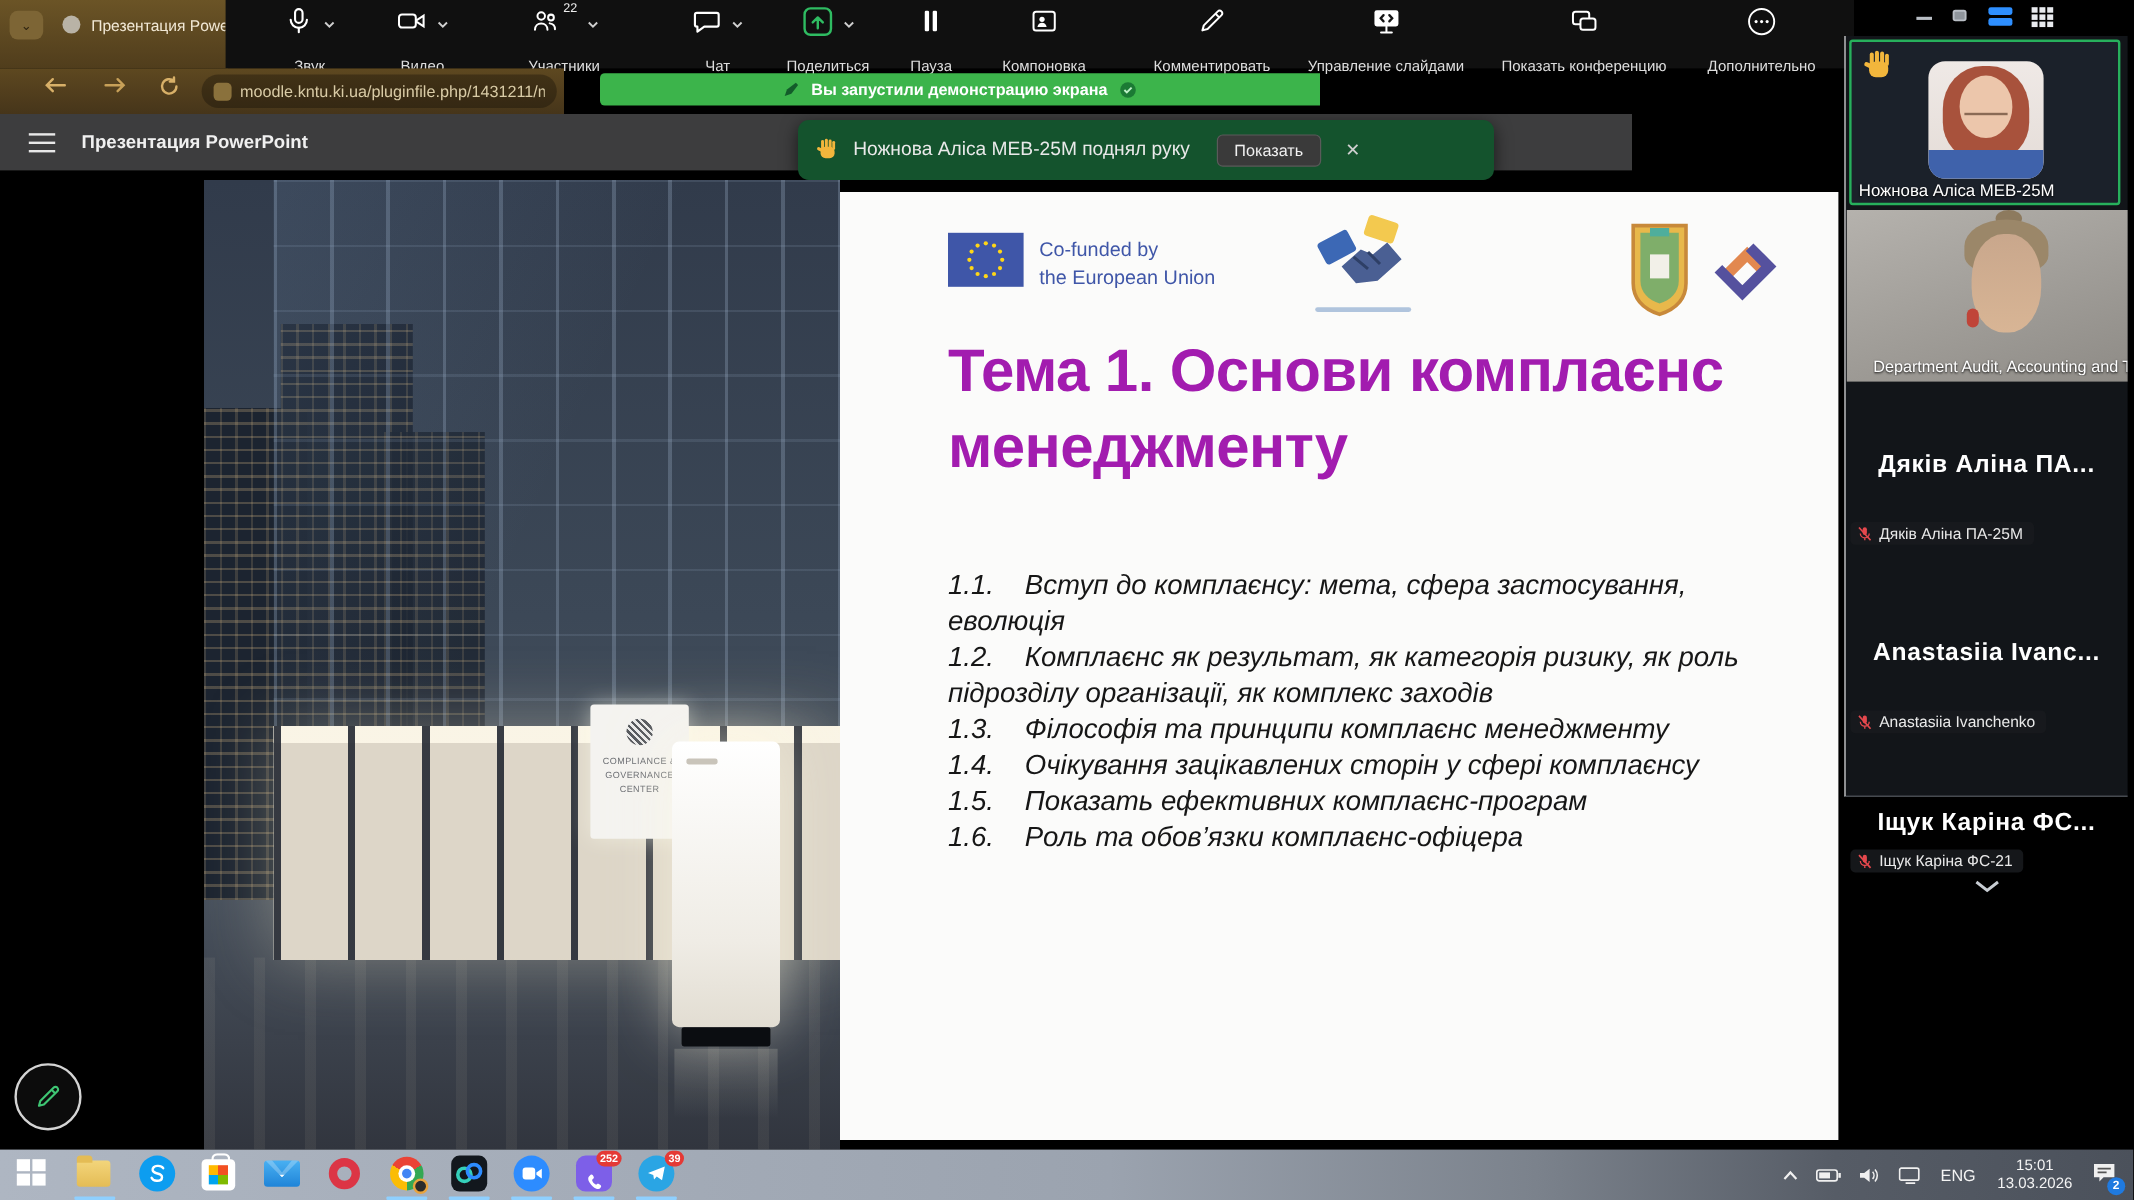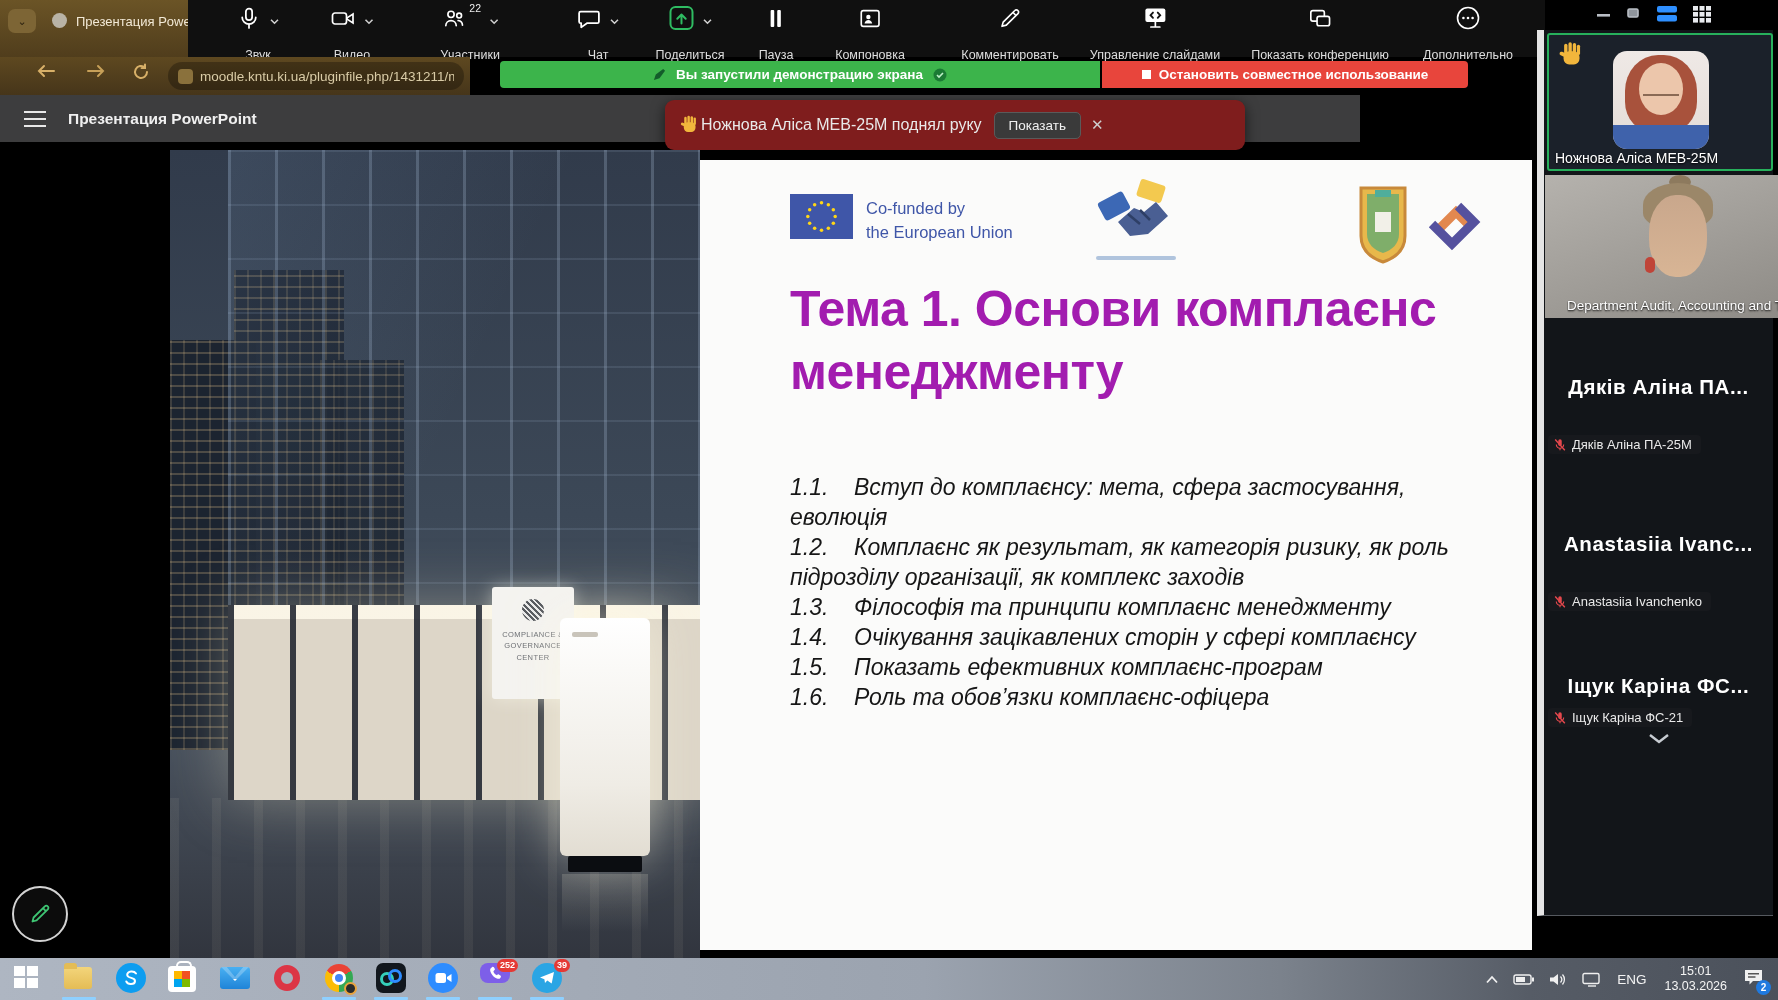--- a/index.html
+++ b/index.html
@@ -38,22 +38,22 @@
   #redbanner{left:1102px;top:61px;width:366px;height:27px;background:#e8453c;border-radius:0 4px 4px 0;
              display:flex;align-items:center;justify-content:center;gap:8px;cursor:pointer;}
   #redbanner span{color:#fff;font-size:13.5px;font-weight:700;}
   .stopsq{width:9px;height:9px;background:#fff;}
 
   
   #appbar{left:0;top:95px;width:1360px;height:47px;background:#3d3d3e;}
   #hamb{left:24px;top:111px;width:22px;height:16px;display:flex;flex-direction:column;justify-content:space-between;cursor:pointer;}
   #hamb i{display:block;height:2px;background:#e8e8e8;}
   #apptitle{left:68px;top:110px;color:#f0f0f0;font-size:15.5px;font-weight:700;}
-  #toast{left:665px;top:100px;width:580px;height:50px;background:#7f1d1d;border-radius:9px;
-         box-shadow:0 4px 14px rgba(0,0,0,.6);display:flex;align-items:center;padding:0 14px;box-sizing:border-box;}
+  #toast{left:665px;top:100px;width:580px;height:50px;background:#14532d;border-radius:9px;
+         box-shadow:0 4px 14px rgba(0,0,0,.6);display:flex;align-items:center;gap:10px;padding:0 14px;box-sizing:border-box;}
   #toastmsg{color:#e9e9e9;font-size:16px;white-space:nowrap;}
   #toastbtn{margin-left:12px;background:#3a3a3a;border:1px solid #5a5a5a;border-radius:5px;color:#f0f0f0;
             font-size:13.5px;padding:5px 14px;cursor:pointer;font-family:inherit;}
   #toastclose{margin-left:10px;color:#cfcfcf;font-size:15px;cursor:pointer;}
 
   
   #building{left:170px;top:150px;width:530px;height:808px;background:linear-gradient(180deg,#313b4b 0%,#3c4857 45%,#4a535f 72%,#31353e 100%);overflow:hidden;}
   .skyl{position:absolute;background:#1c2430;
         background-image:repeating-linear-gradient(0deg,rgba(255,215,150,.22) 0 2px,transparent 2px 11px),
                          repeating-linear-gradient(90deg,rgba(255,215,150,.15) 0 2px,transparent 2px 13px);}
@@ -88,21 +88,21 @@
   #hslogo{left:388px;top:14px;width:96px;height:86px;}
   #hscap{left:396px;top:96px;width:80px;height:4px;background:#9db7d6;border-radius:2px;opacity:.8;}
   #crest{left:653px;top:22px;width:60px;height:84px;}
   #dlogo{left:722px;top:20px;width:62px;height:82px;}
   #stitle{left:90px;top:118px;color:#a21caf;font-size:50px;font-weight:700;letter-spacing:-.5px;line-height:1.25;}
   #slist{left:90px;top:312px;width:660px;color:#161616;font-size:23px;font-style:italic;line-height:30px;}
   .num{display:inline-block;width:64px;}
   .nw{white-space:nowrap;}
 
   
-  #panel{left:1537px;top:30px;width:236px;height:886px;background:#121519;border-left:7px solid #e5e5e5;border-bottom:1px solid #55595f;box-sizing:border-box;}
+  #panel{left:1537px;top:30px;width:236px;height:634px;background:#121519;border-left:1px solid #e5e5e5;border-bottom:1px solid #55595f;box-sizing:border-box;}
   .tile{position:absolute;left:0;width:100%;}
   #tile1{left:3px;top:3px;width:226px;height:138px;background:#1b212a;border:2px solid #27b05c;border-radius:3px;box-sizing:border-box;}
   #photo{position:absolute;left:64px;top:16px;width:96px;height:98px;border-radius:14px;overflow:hidden;background:linear-gradient(180deg,#efe9e6,#e4dcd7);}
   #hair{position:absolute;left:12px;top:4px;width:72px;height:78px;border-radius:46% 46% 40% 40%;background:#a8523c;}
   #face{position:absolute;left:26px;top:12px;width:44px;height:52px;border-radius:50%;background:#ecc6ab;}
   #glasses{position:absolute;left:30px;top:34px;width:36px;height:9px;border-bottom:2px solid #8a6a55;}
   #sweater{position:absolute;left:0;bottom:0;width:100%;height:24px;background:#3f62ab;}
   #t1name{position:absolute;left:6px;bottom:3px;color:#fff;font-size:14px;text-shadow:0 1px 2px #000;white-space:nowrap;}
   #tile2{left:1px;top:145px;width:234px;height:143px;background:linear-gradient(160deg,#b5b2ad,#8e8b86);overflow:hidden;}
   #p2hair{position:absolute;left:98px;top:8px;width:70px;height:44px;border-radius:50% 50% 32% 32%;background:#9b8769;}
@@ -125,21 +125,21 @@
   .folder:before{content:"";position:absolute;top:-4px;left:0;width:13px;height:6px;background:#e4bc55;border-radius:3px 3px 0 0;}
   .opera{width:26px;height:26px;margin:2px;border-radius:50%;border:7px solid #dc3545;box-sizing:border-box;}
   .chrome{width:28px;height:28px;margin:1px;border-radius:50%;background:conic-gradient(from -60deg,#ea4335 0 33.3%,#34a853 33.3% 66.6%,#fbbc05 66.6% 100%);position:relative;}
   .chrome:before{content:"";position:absolute;left:7px;top:7px;width:14px;height:14px;border-radius:50%;background:#fff;}
   .chrome:after{content:"";position:absolute;left:10px;top:10px;width:8px;height:8px;border-radius:50%;background:#4285f4;}
   .chromedot{position:absolute;right:-3px;bottom:-2px;width:13px;height:13px;border-radius:50%;background:#2b2b2b;border:2px solid #e8a33d;box-sizing:border-box;}
   .loopapp{width:30px;height:30px;border-radius:7px;background:#12171d;position:relative;}
   .loopapp i{position:absolute;width:14px;height:14px;border-radius:50%;border:3px solid #35d0ba;box-sizing:border-box;left:4px;top:9px;}
   .loopapp b{position:absolute;width:14px;height:14px;border-radius:50%;border:3px solid #2d8cff;box-sizing:border-box;left:12px;top:6px;}
   .zoomapp{width:30px;height:30px;border-radius:50%;background:#2d8cff;display:flex;align-items:center;justify-content:center;}
-  .viber{width:30px;height:20px;border-radius:8px;background:#7d5fe8;display:flex;align-items:center;justify-content:center;position:relative;}
+  .viber{width:30px;height:30px;border-radius:8px;background:#7d5fe8;display:flex;align-items:flex-end;justify-content:center;position:relative;}
   .tgapp{width:30px;height:30px;border-radius:50%;background:#2aa5e4;display:flex;align-items:center;justify-content:center;position:relative;}
   .skype{width:30px;height:30px;border-radius:50%;background:#0d9df0;display:flex;align-items:center;justify-content:center;}
   .store{width:28px;height:26px;margin-top:3px;background:#fff;border-radius:4px;position:relative;}
   .store:before{content:"";position:absolute;left:8px;top:-5px;width:12px;height:8px;border:2px solid #fff;border-bottom:none;border-radius:5px 5px 0 0;}
   .storegrid{position:absolute;left:6px;top:5px;width:16px;height:16px;
              background:conic-gradient(#f25022 0 25%,#7fba00 25% 50%,#00a4ef 50% 75%,#ffb900 75%);}
   .mailic{width:30px;height:22px;margin-top:4px;background:linear-gradient(180deg,#49b0f2,#1f84d8);border-radius:3px;position:relative;overflow:hidden;}
   .mailic:before{content:"";position:absolute;left:-3px;top:-12px;width:36px;height:24px;transform:rotate(0deg);
                  border-bottom:2px solid #fff;clip-path:polygon(0 0,50% 85%,100% 0,100% 30%,50% 100%,0 30%);background:rgba(255,255,255,.25);}
   #tray{position:absolute;top:0;height:42px;right:0;display:flex;align-items:center;}
@@ -355,24 +355,20 @@
           <path d="M1 13l2-6 8-6 2 2-6 8z" fill="#135c2a"></path>
         </svg>
       </span>
     <span>Вы запустили демонстрацию экрана</span>
     <span style="display:flex">
         <svg width="14" height="14" viewBox="0 0 14 14">
           <circle cx="7" cy="7" r="6.5" fill="#1b7a34"></circle>
           <path d="M4 7l2 2 4-4" stroke="#bff0c8" stroke-width="1.6" fill="none"></path>
         </svg>
       </span>
-  </div>
-  <div class="abs" id="redbanner">
-    <span class="stopsq"></span>
-    <span>Остановить совместное использование</span>
   </div>
 
   <div class="abs" id="appbar"></div>
   <div class="abs" id="hamb">
       <i></i>
       <i></i>
       <i></i>
     </div>
   <div class="abs" id="apptitle">Презентация PowerPoint</div>
 

